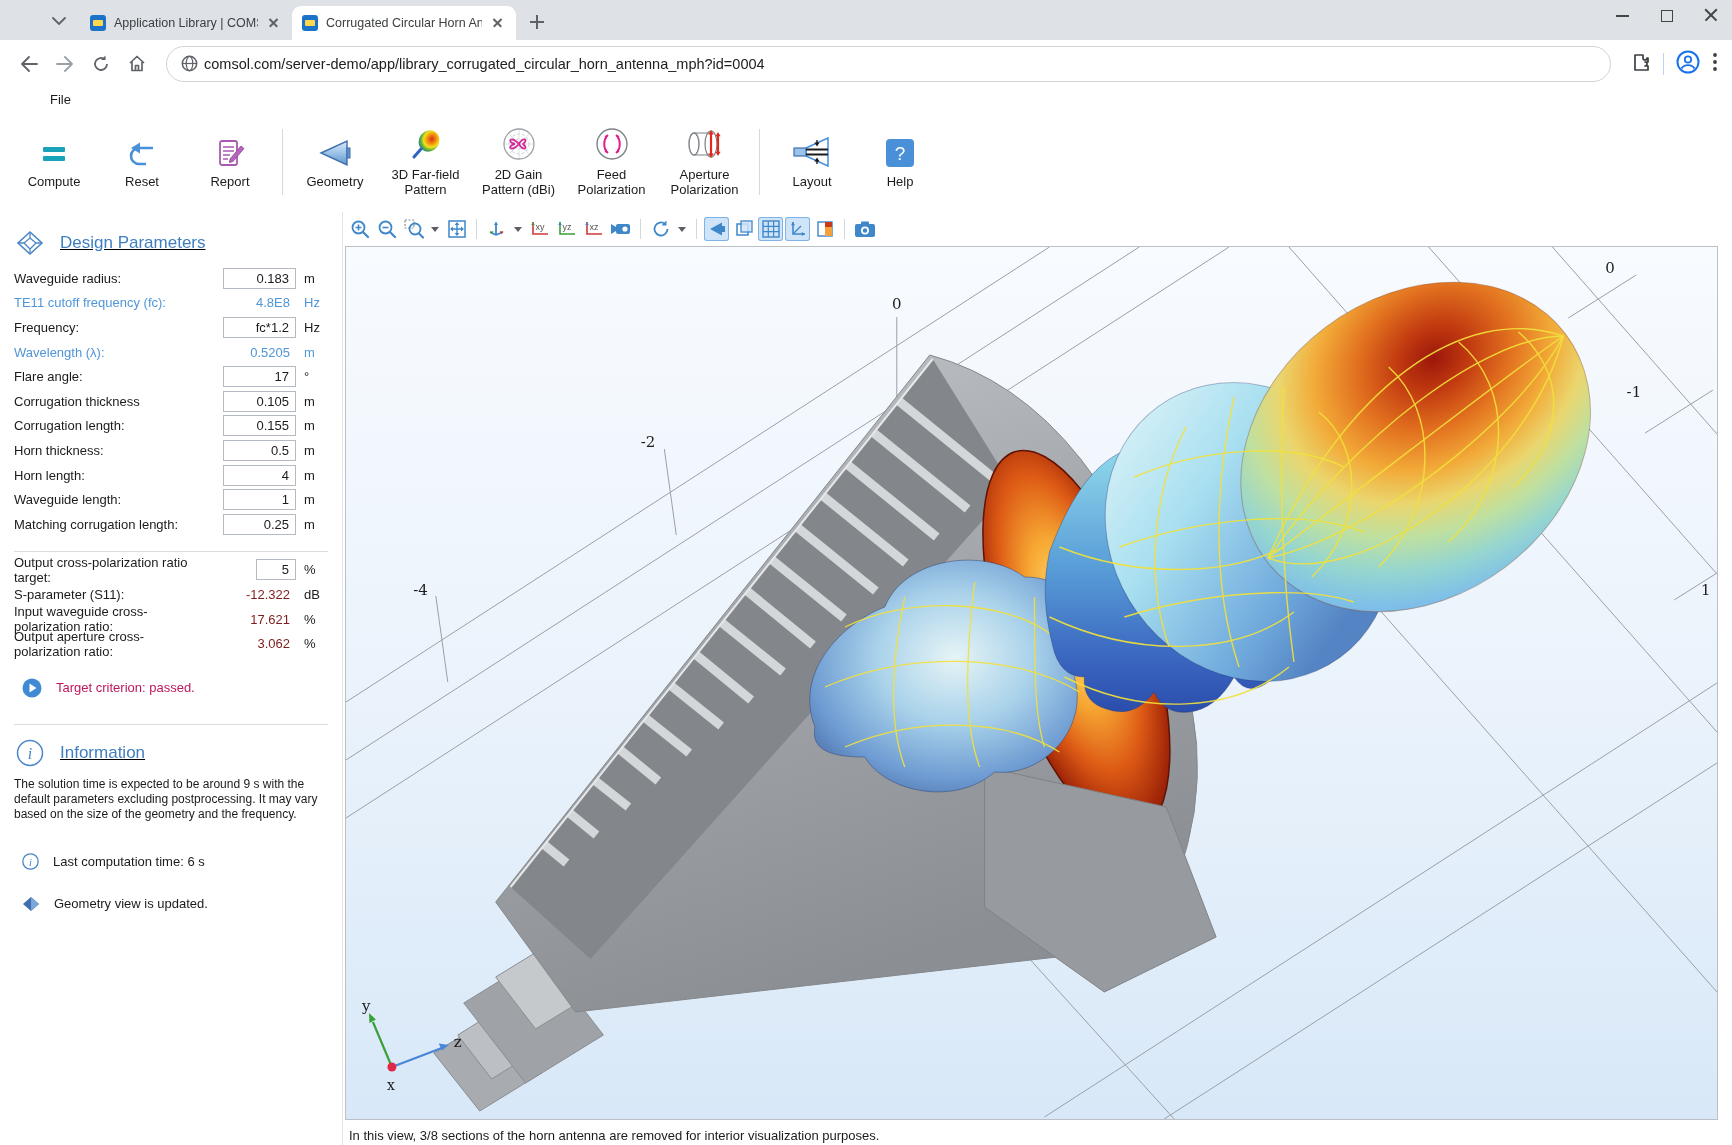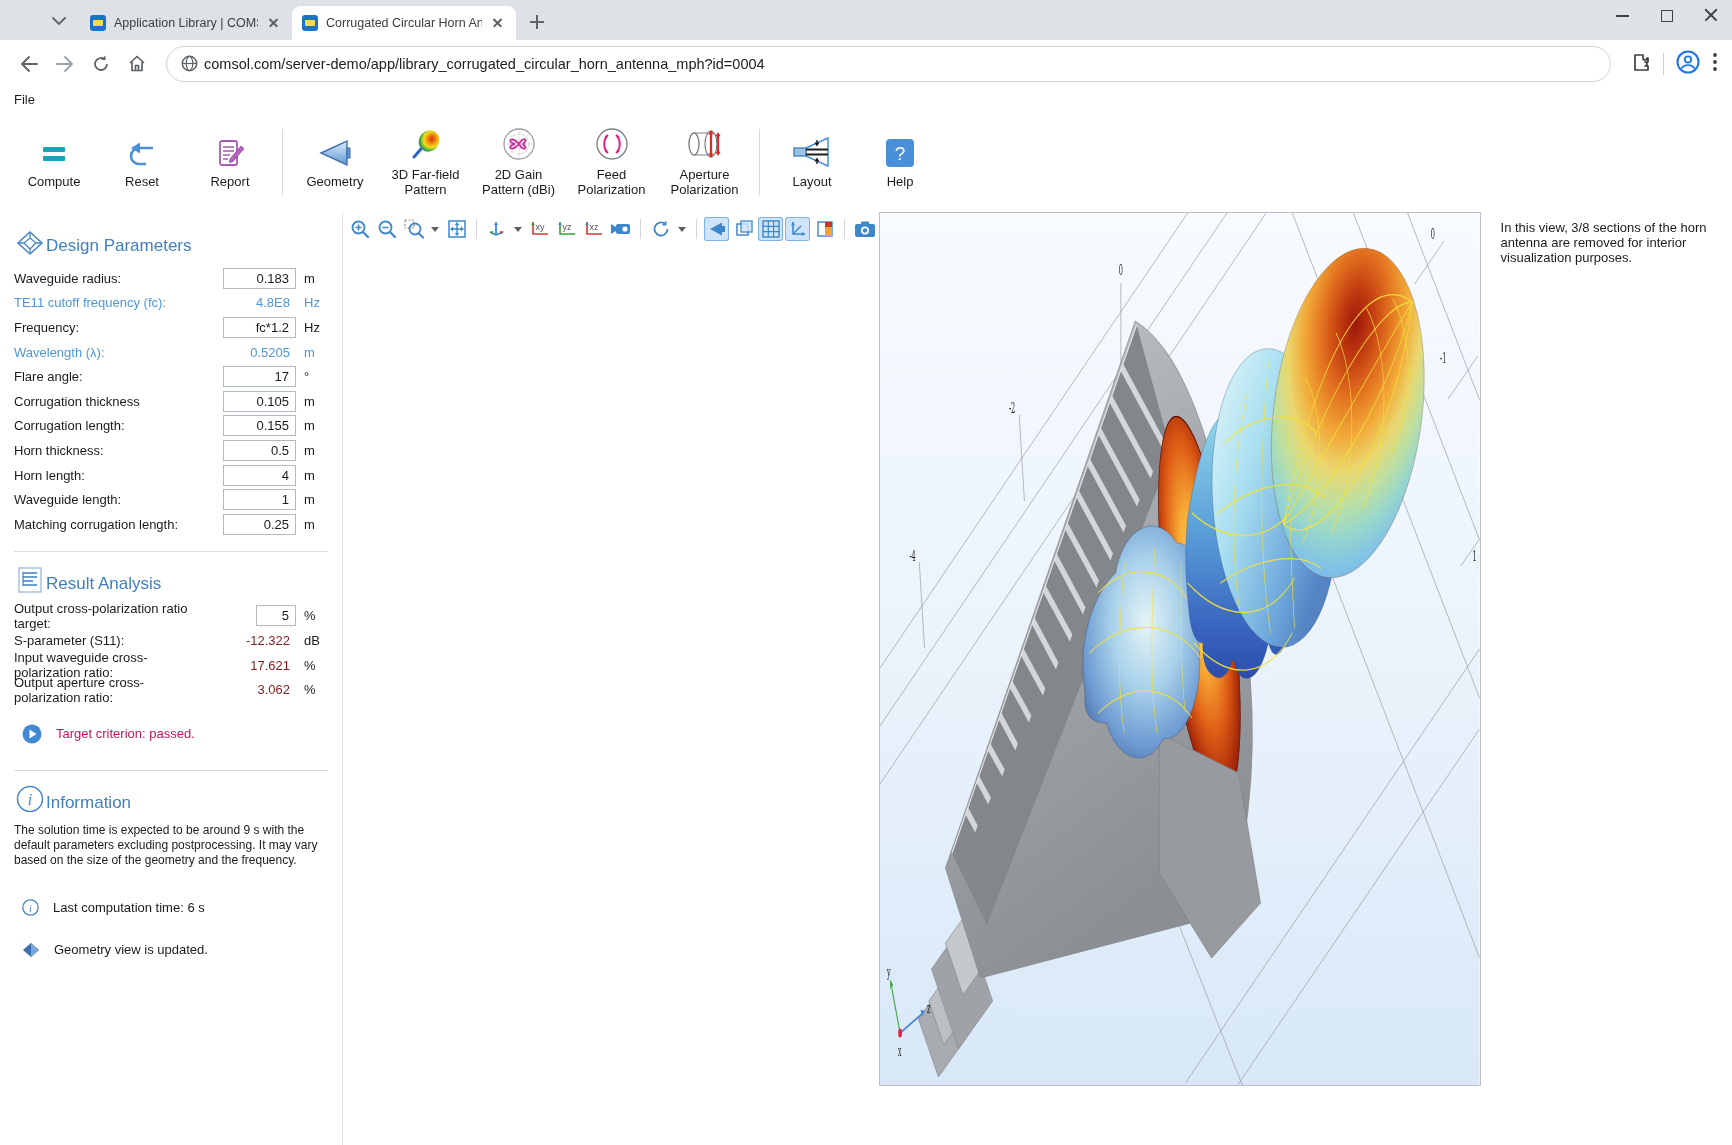--- a/index.html
+++ b/index.html
@@ -29,48 +29,48 @@
   .wc.close:before{transform:rotate(45deg);} .wc.close:after{transform:rotate(-45deg);}
   .addr{height:47px;background:#fff;display:flex;align-items:center;padding:0 14px;gap:6px;}
   .navic{width:30px;height:30px;display:flex;align-items:center;justify-content:center;border-radius:50%;flex:none;cursor:pointer;}
   .urlbox{flex:1;max-width:1418px;height:34px;border:1px solid #d0d3d8;border-radius:18px;display:flex;align-items:center;
           padding:0 14px;gap:6px;margin-left:8px;}
   .urltext{font-size:14.5px;color:#202124;}
   .addr-right{display:flex;align-items:center;gap:12px;margin-left:14px;}
   .vline-sm{width:1px;height:22px;background:#bcd3f5;}
   
   .menubar{height:25px;display:flex;align-items:center;padding-left:14px;background:#fff;}
-  .menu-item{font-size:13px;color:#1b1b1b;cursor:pointer;}
+  .menu-item{font-size:13px;color:#1b1b1b;cursor:pointer;margin-left:36px;}
   .apptoolbar{height:100px;display:flex;align-items:center;background:#fff;padding-left:10px;}
   .tbtn{display:flex;flex-direction:column;align-items:center;justify-content:flex-start;width:88px;gap:7px;
         font-size:13px;color:#1c1c1c;text-align:center;line-height:1.15;cursor:pointer;}
   .tbtn.wide{width:93px;}
   .ticon{height:34px;display:flex;align-items:flex-end;justify-content:center;}
   .tdiv{width:1px;height:66px;background:#d9d9d9;margin:0 8px;flex:none;}
   .appbody{display:flex;height:933px;}
   
   .sidebar{width:342px;flex:none;background:#fff;padding-top:4px;box-sizing:border-box;}
-  .sec-head{display:flex;align-items:flex-end;gap:2px;margin:14px 14px 10px 16px;}
+  .sec-head{display:flex;align-items:center;gap:16px;margin:14px 14px 10px 16px;text-decoration:underline;}
   .sec-title{font-size:17px;color:#3f7fc1;}
   .prow{display:flex;align-items:center;height:24.6px;padding:0 12px 0 14px;}
   .plabel{flex:1;font-size:13px;color:#1b1b1b;}
   .pfield{width:73px;height:21px;border:1px solid #b4bac2;background:#fff;font-size:13px;color:#1b1b1b;
           display:flex;align-items:center;justify-content:flex-end;padding:0 6px;box-sizing:border-box;cursor:text;}
   .punit{width:26px;font-size:13px;padding-left:8px;color:#1b1b1b;}
   .prow.ro .plabel,.prow.ro .punit,.prow.ro .pfield{color:#4f96d8;}
   .prow.ro .pfield{border:none;background:transparent;}
   .rvalue{width:92px;font-size:13px;color:#7f1d1d;text-align:right;padding-right:6px;box-sizing:border-box;}
   .fieldwrap{width:92px;display:flex;justify-content:flex-end;}
   .pfield.small{width:40px;}
   .sdiv{height:1px;background:#dcdcdc;margin:14px 14px 6px 14px;}
   .statusrow{display:flex;align-items:center;gap:14px;margin:22px 14px 6px 22px;font-size:13px;color:#be185d;}
   .infobody{font-size:12px;color:#1b1b1b;line-height:1.27;margin:4px 16px 0 14px;}
   .noterow{display:flex;align-items:center;gap:14px;margin:30px 14px 0 22px;font-size:13px;color:#1b1b1b;}
   
-  .viewer{flex:1;border-left:1px solid #e4e4e4;display:flex;flex-direction:row;background:#fff;}
+  .viewer{flex:1;border-left:1px solid #e4e4e4;display:flex;flex-direction:column;background:#fff;}
   .gfxbar{height:34px;display:flex;align-items:center;padding-left:4px;gap:2px;}
   .gbtn{width:25px;height:24px;display:flex;align-items:center;justify-content:center;border-radius:3px;cursor:pointer;flex:none;}
   .gbtn.active{background:#cfe4f8;box-shadow:inset 0 0 0 1px #7fb2e5;}
   .gcaret{width:0;height:0;border-left:4px solid transparent;border-right:4px solid transparent;border-top:5px solid #5a5f66;
           margin:0 3px;cursor:pointer;}
   .gsep{width:1px;height:20px;background:#d4d7da;margin:0 5px;flex:none;}
   .plot{margin:0 14px 0 2px;border:1px solid #bcc0c5;position:relative;height:872px;}
   .plot svg{display:block;}
   .caption{font-size:13px;color:#1b1b1b;margin:8px 0 0 6px;}
 </style>
@@ -344,28 +344,20 @@
       <span class="punit">m</span>
     </div>
     <div class="prow">
       <span class="plabel">Matching corrugation length:</span>
       <span class="pfield">0.25</span>
       <span class="punit">m</span>
     </div>
 
     <div class="sdiv"></div>
 
-    <div class="sec-head">
-      <svg width="28" height="28">
-          <rect x="3" y="2" width="22" height="24" fill="#fff" stroke="#9fb8d4" stroke-width="1.3"></rect>
-          <path d="M7 7 h14 M7 11 h14 M7 15 h10 M7 19 h14" stroke="#3f7fc1" stroke-width="1.6"></path>
-          <path d="M7 6 v14" stroke="#3f7fc1" stroke-width="1.2"></path>
-        </svg>
-      <span class="sec-title">Result Analysis</span>
-    </div>
 
     <div class="prow">
       <span class="plabel">Output cross-polarization ratio target:</span>
       <span class="fieldwrap">
           <span class="pfield small">5</span>
         </span>
       <span class="punit">%</span>
     </div>
     <div class="prow">
       <span class="plabel">S-parameter (S11):</span>

